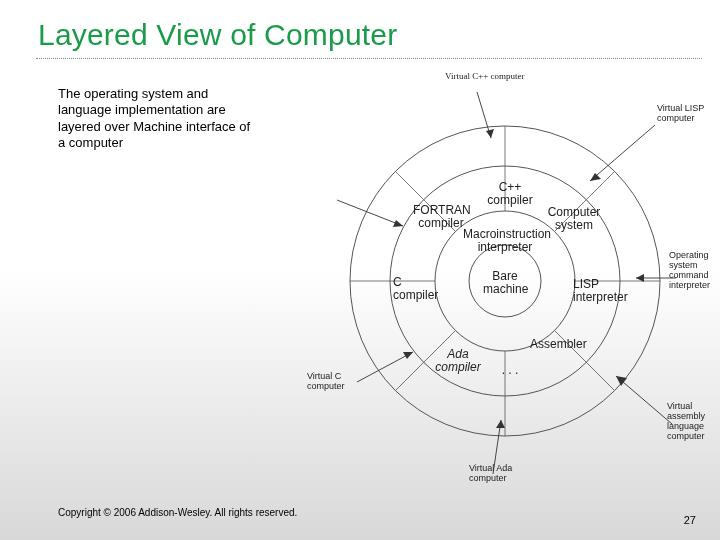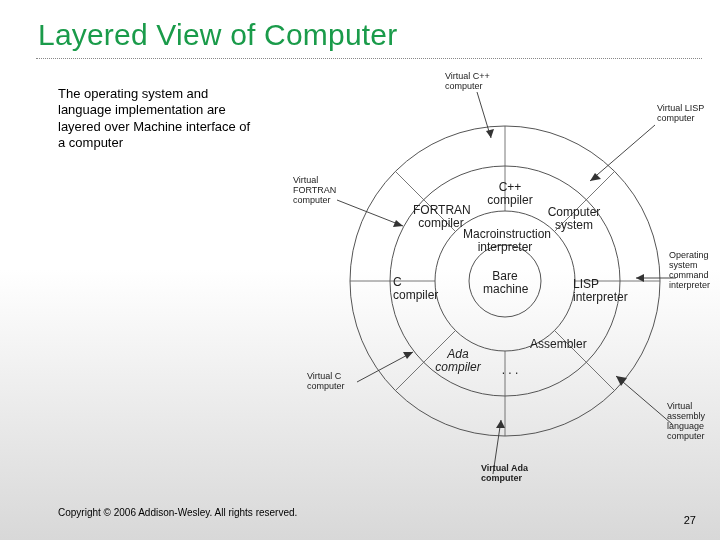--- a/index.html
+++ b/index.html
@@ -113,37 +113,34 @@
   <div class="seg-lbl" style="left:278px; top:202px; width:48px; text-align:left;">LISP
 interpreter</div>
   <div class="seg-lbl" style="left:118px; top:128px; width:56px;">FORTRAN
 compiler</div>
   <div class="seg-lbl" style="left:98px; top:200px; width:54px; text-align:left;">C compiler</div>
   <div class="seg-lbl" style="left:138px; top:272px; width:50px;font-style:italic;">Ada
 compiler</div>
   <div class="seg-lbl" style="left:200px; top:288px; width:30px;">. . .</div>
   <div class="seg-lbl" style="left:235px; top:262px; width:54px;">Assembler</div>
 
-  <div class="lbl" style="left:150px; top:-4px; width:80px;">Virtual
+  <div class="lbl" style="left:150px; top:-4px; width:80px;font-family:Liberation Serif, serif;">Virtual
 C++ computer</div>
   <div class="lbl" style="left:362px; top:28px; width:50px;">Virtual
 LISP
 computer</div>
   <div class="lbl" style="left:374px; top:175px; width:56px;">Operating
 system
 command
 interpreter</div>
   <div class="lbl" style="left:372px; top:326px; width:56px;">Virtual
 assembly
 language
 computer</div>
-  <div class="lbl" style="left:186px; top:388px; width:50px;font-weight:bold;">Virtual
+  <div class="lbl" style="left:174px; top:388px; width:50px;">Virtual
 Ada
 computer</div>
   <div class="lbl" style="left:12px; top:296px; width:50px;">Virtual C
-computer</div>
-  <div class="lbl" style="left:-2px; top:100px; width:56px;">Virtual
-FORTRAN
 computer</div>
 </div>
 
 <div class="footer-left">Copyright © 2006 Addison-Wesley. All rights reserved.</div>
 <div class="footer-right">27</div>
 
 </body></html>

